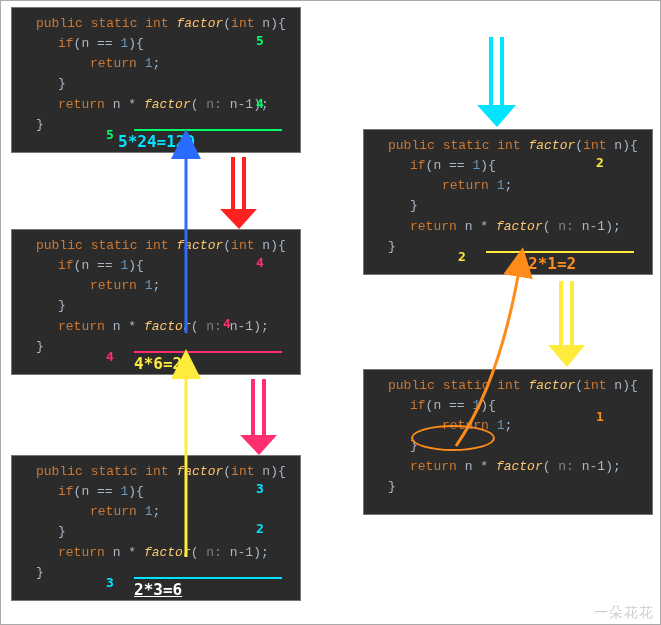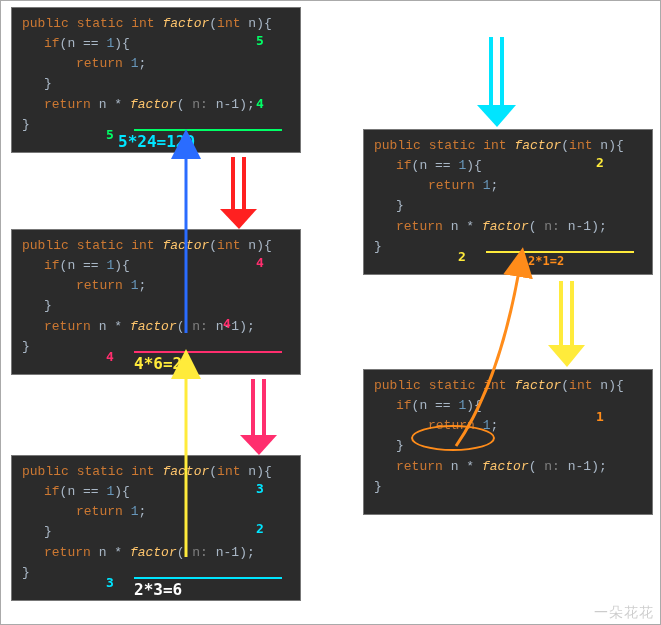--- a/index.html
+++ b/index.html
@@ -17,21 +17,21 @@
     border: 1px solid #aaa;
     box-sizing: border-box;
     overflow: hidden;
   }
   .block {
     position: absolute;
     background: #2b2b2b;
     color: #A9B7C6;
     border: 1px solid #777;
     box-sizing: border-box;
-    padding: 6px 10px 8px 10px;
+    padding: 6px 10px 8px 24px;
     width: 290px;
     line-height: 1.55;
     white-space: nowrap;
   }
   .kw { color: #CC7832; }
   .type { color: #CC7832; }
   .num { color: #6897BB; }
   .name { color: #FFC66D; font-style: italic; }
   .hint { color: #808080; }
   .ident { color: #A9B7C6; }
@@ -141,21 +141,21 @@
     <div style="padding-left:54px;">
       <span class="kw">return</span> <span class="num">1</span><span class="brace">;</span>
     </div>
     <div style="padding-left:22px;"><span class="brace">}</span></div>
     <div style="padding-left:22px;">
       <span class="kw">return</span> <span class="ident">n</span> <span>*</span> <span class="name">factor</span><span class="brace">(</span> <span class="hint">n:</span> <span class="ident">n-1</span><span class="brace">);</span>
     </div>
     <div><span class="brace">}</span></div>
   </div>
   <span class="anno" style="left:255px; top:480px; color:#00e5ff;">3</span>
-  <span class="calc" style="left:133px; top:537px; color:#ffffff; font-size:16px;">2*3=6</span>
+  <span class="calc" style="left:133px; top:537px; color:#ffffff; font-size:16px;text-decoration:underline;">2*3=6</span>
   <span class="anno" style="left:255px; top:520px; color:#00e5ff;">2</span>
   <div class="uline" style="left:133px; top:576px; width:148px; background:#00e5ff;"></div>
   <span class="anno" style="left:105px; top:574px; color:#00e5ff;">3</span>
 
   <div class="block" style="left:362px; top:128px; height:146px;">
     <div>
       <span class="kw">public</span>
       <span class="kw">static</span>
       <span class="type">int</span>
       <span class="name">factor</span><span class="brace">(</span><span class="type">int</span> <span class="ident">n</span><span class="brace">){</span>
@@ -166,21 +166,21 @@
     <div style="padding-left:54px;">
       <span class="kw">return</span> <span class="num">1</span><span class="brace">;</span>
     </div>
     <div style="padding-left:22px;"><span class="brace">}</span></div>
     <div style="padding-left:22px;">
       <span class="kw">return</span> <span class="ident">n</span> <span>*</span> <span class="name">factor</span><span class="brace">(</span> <span class="hint">n:</span> <span class="ident">n-1</span><span class="brace">);</span>
     </div>
     <div><span class="brace">}</span></div>
   </div>
   <span class="anno" style="left:595px; top:154px; color:#ffeb3b;">2</span>
-  <span class="calc" style="left:527px; top:211px; color:#ff8c1a; font-size:12px;">2*1=2</span>
+  <span class="calc" style="left:527px; top:211px; color:#ff8c1a; font-size:16px;">2*1=2</span>
   <div class="uline" style="left:485px; top:250px; width:148px; background:#ffeb3b;"></div>
   <span class="anno" style="left:457px; top:248px; color:#ffeb3b;">2</span>
 
   <div class="block" style="left:362px; top:368px; height:146px;">
     <div>
       <span class="kw">public</span>
       <span class="kw">static</span>
       <span class="type">int</span>
       <span class="name">factor</span><span class="brace">(</span><span class="type">int</span> <span class="ident">n</span><span class="brace">){</span>
     </div>

